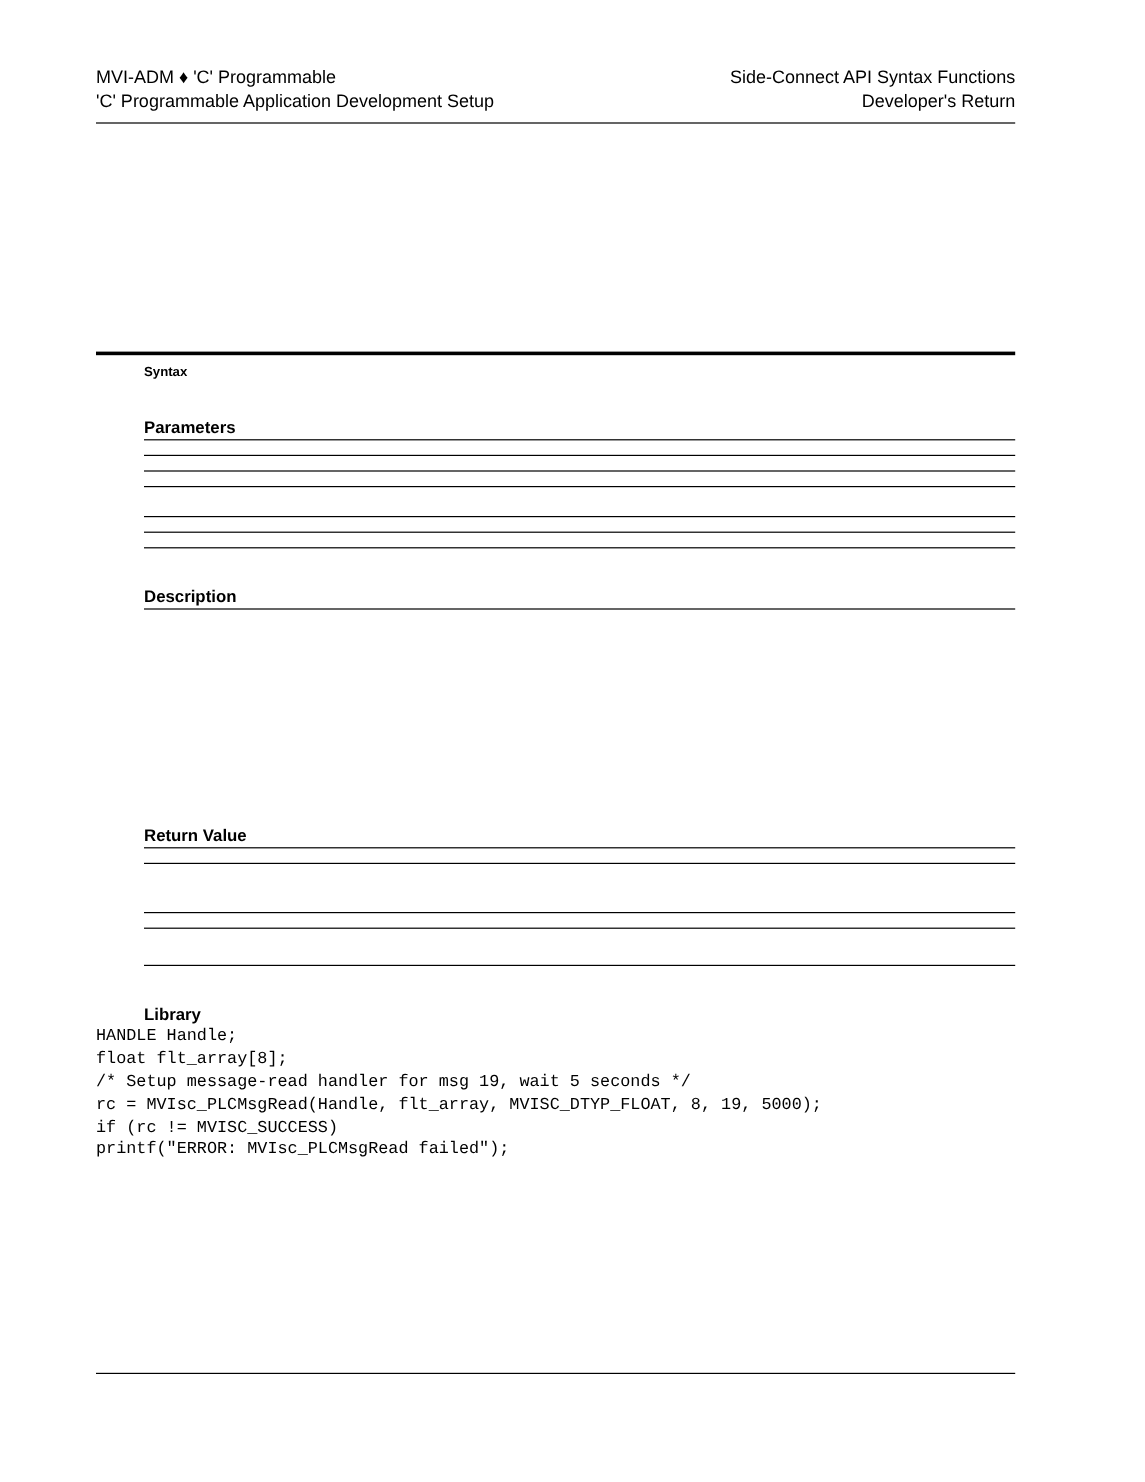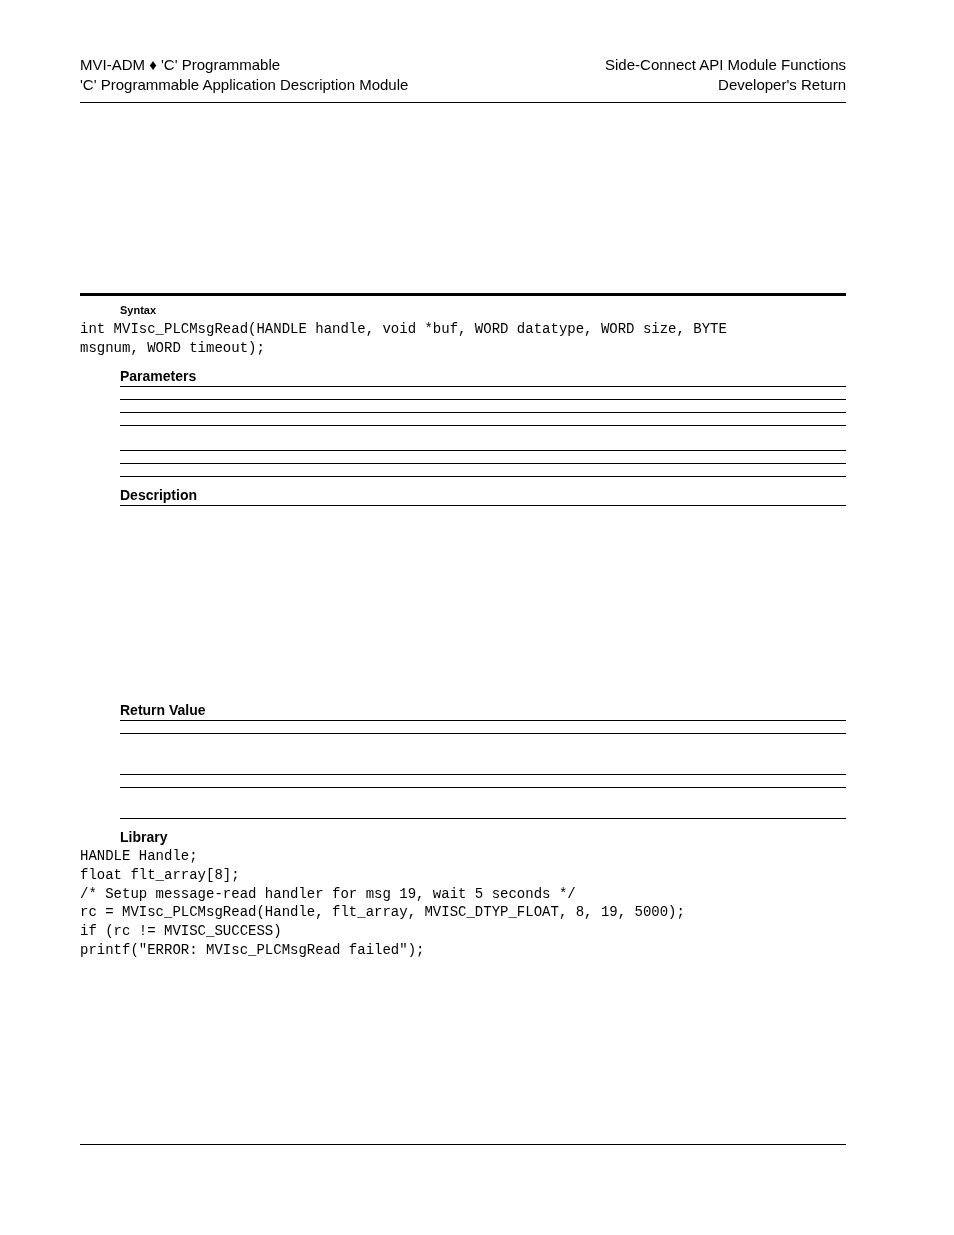--- a/index.html
+++ b/index.html
@@ -49,21 +49,21 @@
     margin: 8px 0 4px 40px;
   }
   .code {
     font-family: "Courier New", Courier, monospace;
     font-size: 14px;
     white-space: pre;
     margin: 2px 0 0 0;
     line-height: 1.35;
   }
   .heading-block {
-    margin-top: 10px;
+    margin-top: 32px;
   }
   .heading {
     font-weight: bold;
     font-size: 14px;
     margin: 0 0 2px 40px;
   }
   .table-area {
     margin-left: 40px;
   }
   .row-rule {
@@ -87,35 +87,33 @@
   }
 </style>
 </head>
 <body>
 
 <div class="page">
 
   <div class="header">
     <div class="header-left">
       <div>MVI-ADM ♦ 'C' Programmable</div>
-      <div>'C' Programmable Application Description Module</div>
+      <div>'C' Programmable Application Development Setup</div>
     </div>
     <div class="header-right">
-      <div>Side-Connect API Module Functions</div>
+      <div>Side-Connect API Syntax Functions</div>
       <div>Developer's Return</div>
     </div>
   </div>
   <hr class="header-rule">
 
   <div class="content">
 
     <hr class="section-title-rule">
     <div class="section-title">Syntax</div>
-    <div class="code">int MVIsc_PLCMsgRead(HANDLE handle, void *buf, WORD datatype, WORD size, BYTE
-msgnum, WORD timeout);</div>
 
     <div class="heading-block">
       <div class="heading">Parameters</div>
       <hr class="heading-rule" style="margin-left:40px">
     </div>
 
     <div class="table-area">
       <div class="row-gap-small"></div>
       <hr class="row-rule">
       <div class="row-gap-small"></div>
@@ -130,21 +128,21 @@
       <hr class="row-rule">
     </div>
 
     <div class="heading-block">
       <div class="heading">Description</div>
       <hr class="heading-rule" style="margin-left:40px">
     </div>
 
     <div class="desc-space"></div>
 
-    <div class="heading-block" style="margin-top:16px">
+    <div class="heading-block" style="margin-top:0">
       <div class="heading">Return Value</div>
       <hr class="heading-rule" style="margin-left:40px">
     </div>
 
     <div class="table-area">
       <div class="row-gap-small"></div>
       <hr class="row-rule">
       <div style="height:40px"></div>
       <hr class="row-rule">
       <div class="row-gap-small"></div>

